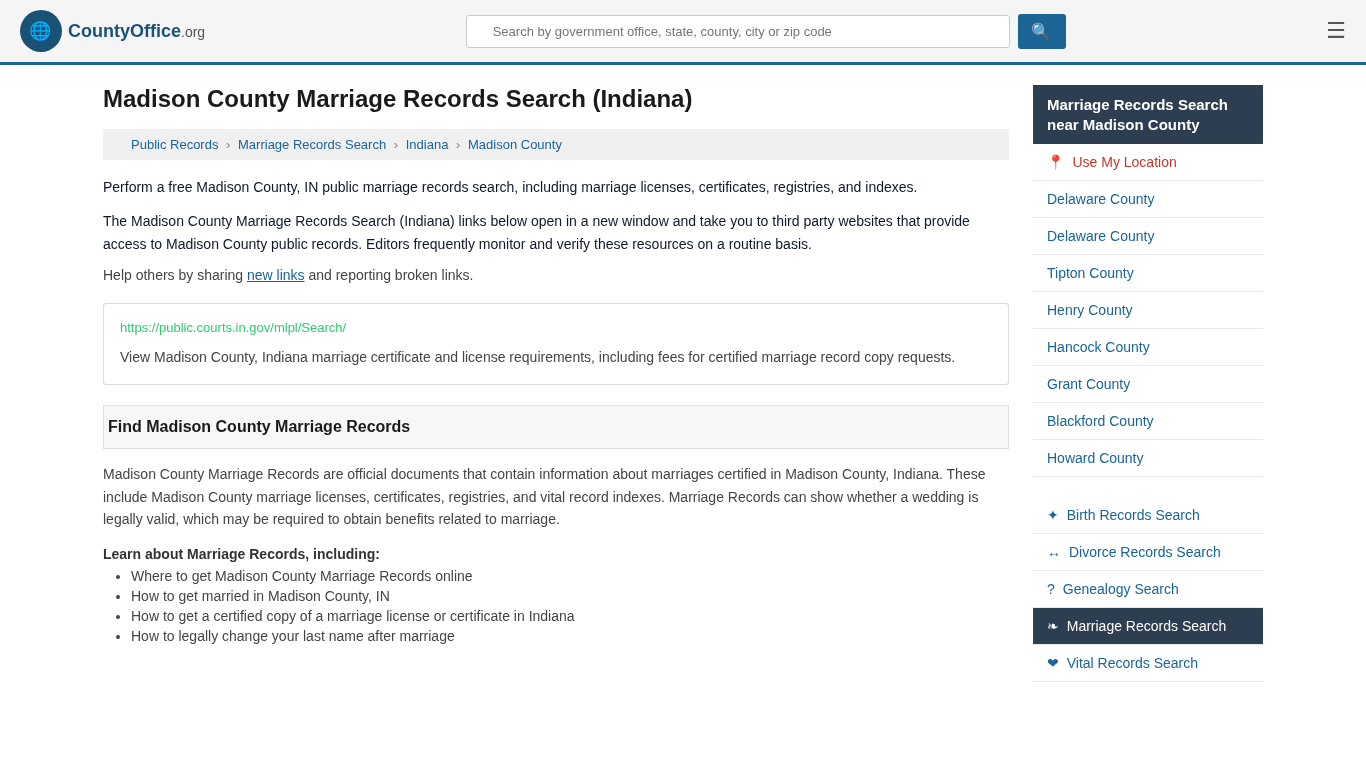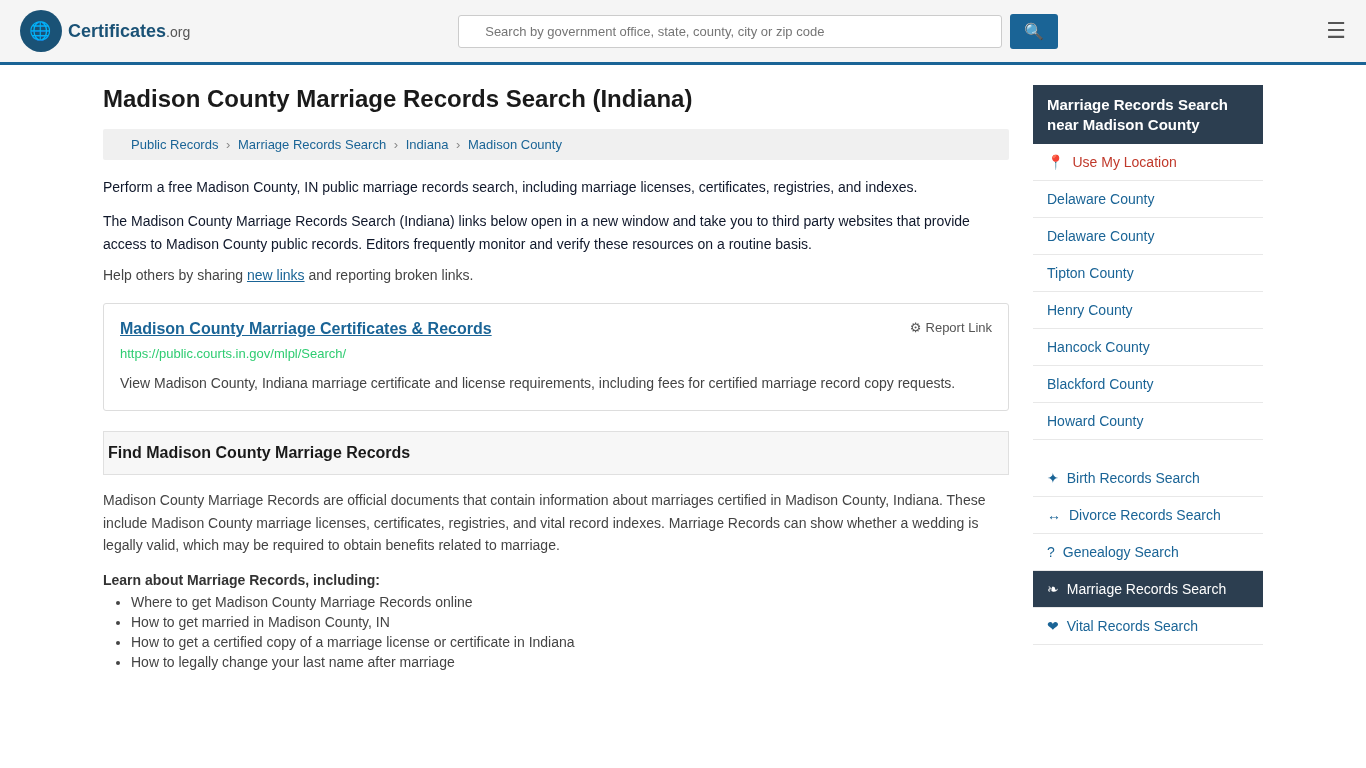--- a/index.html
+++ b/index.html
@@ -245,21 +245,21 @@
       color: #c0392b;
     }
   </style>
 </head>
 <body>
 
 <header class="header">
   <div class="logo-area">
     <div class="logo-circle">🌐</div>
     <div class="logo-text">
-      <span style="color:#1a5276;font-weight:bold;font-size:18px;">Certificates</span><span>.org</span>
+      <span style="color:#1a5276;font-weight:bold;font-size:18px;">CountyOffice</span><span>.org</span>
     </div>
   </div>
   <div class="search-area">
     <input class="search-input" type="text" placeholder="Search by government office, state, county, city or zip code" style="">
     <button class="search-btn">🔍</button>
   </div>
   <div class="header-right">
     <button class="menu-btn">☰</button>
   </div>
 </header>
@@ -281,27 +281,20 @@
     </div>
 
     <p class="description">Perform a free Madison County, IN public marriage records search, including marriage licenses, certificates, registries, and indexes.</p>
     <p class="description">The Madison County Marriage Records Search (Indiana) links below open in a new window and take you to third party websites that provide access to Madison County public records. Editors frequently monitor and verify these resources on a routine basis.</p>
 
     <p class="help-text">
       <span>Help others by sharing </span><a href="#">new links</a><span> and reporting broken links.</span>
     </p>
 
     <div class="record-card">
-      <div class="record-card-header">
-        <span class="record-title">Madison County Marriage Certificates &amp; Records</span>
-        <span class="report-link">
-          <span>⚙</span>
-          <span>Report Link</span>
-        </span>
-      </div>
       <div class="record-url">https://public.courts.in.gov/mlpl/Search/</div>
       <div class="record-desc">View Madison County, Indiana marriage certificate and license requirements, including fees for certified marriage record copy requests.</div>
     </div>
 
     <div class="section-box">
       <div class="section-title">Find Madison County Marriage Records</div>
     </div>
     <div class="section-body" style="margin-bottom:16px; font-size:14px; line-height:1.6; color:#444;">Madison County Marriage Records are official documents that contain information about marriages certified in Madison County, Indiana. These include Madison County marriage licenses, certificates, registries, and vital record indexes. Marriage Records can show whether a wedding is legally valid, which may be required to obtain benefits related to marriage.</div>
 
     <div class="learn-list">
@@ -335,20 +328,23 @@
       <div class="sidebar-item">
         <span>Tipton County</span>
       </div>
       <div class="sidebar-item">
         <span>Henry County</span>
       </div>
       <div class="sidebar-item">
         <span>Hancock County</span>
       </div>
       <div class="sidebar-item">
+        <span>Grant County</span>
+      </div>
+      <div class="sidebar-item">
         <span>Blackford County</span>
       </div>
       <div class="sidebar-item">
         <span>Howard County</span>
       </div>
     </div>
 
     <div class="sidebar-section">
 
       <div class="sidebar-item">

